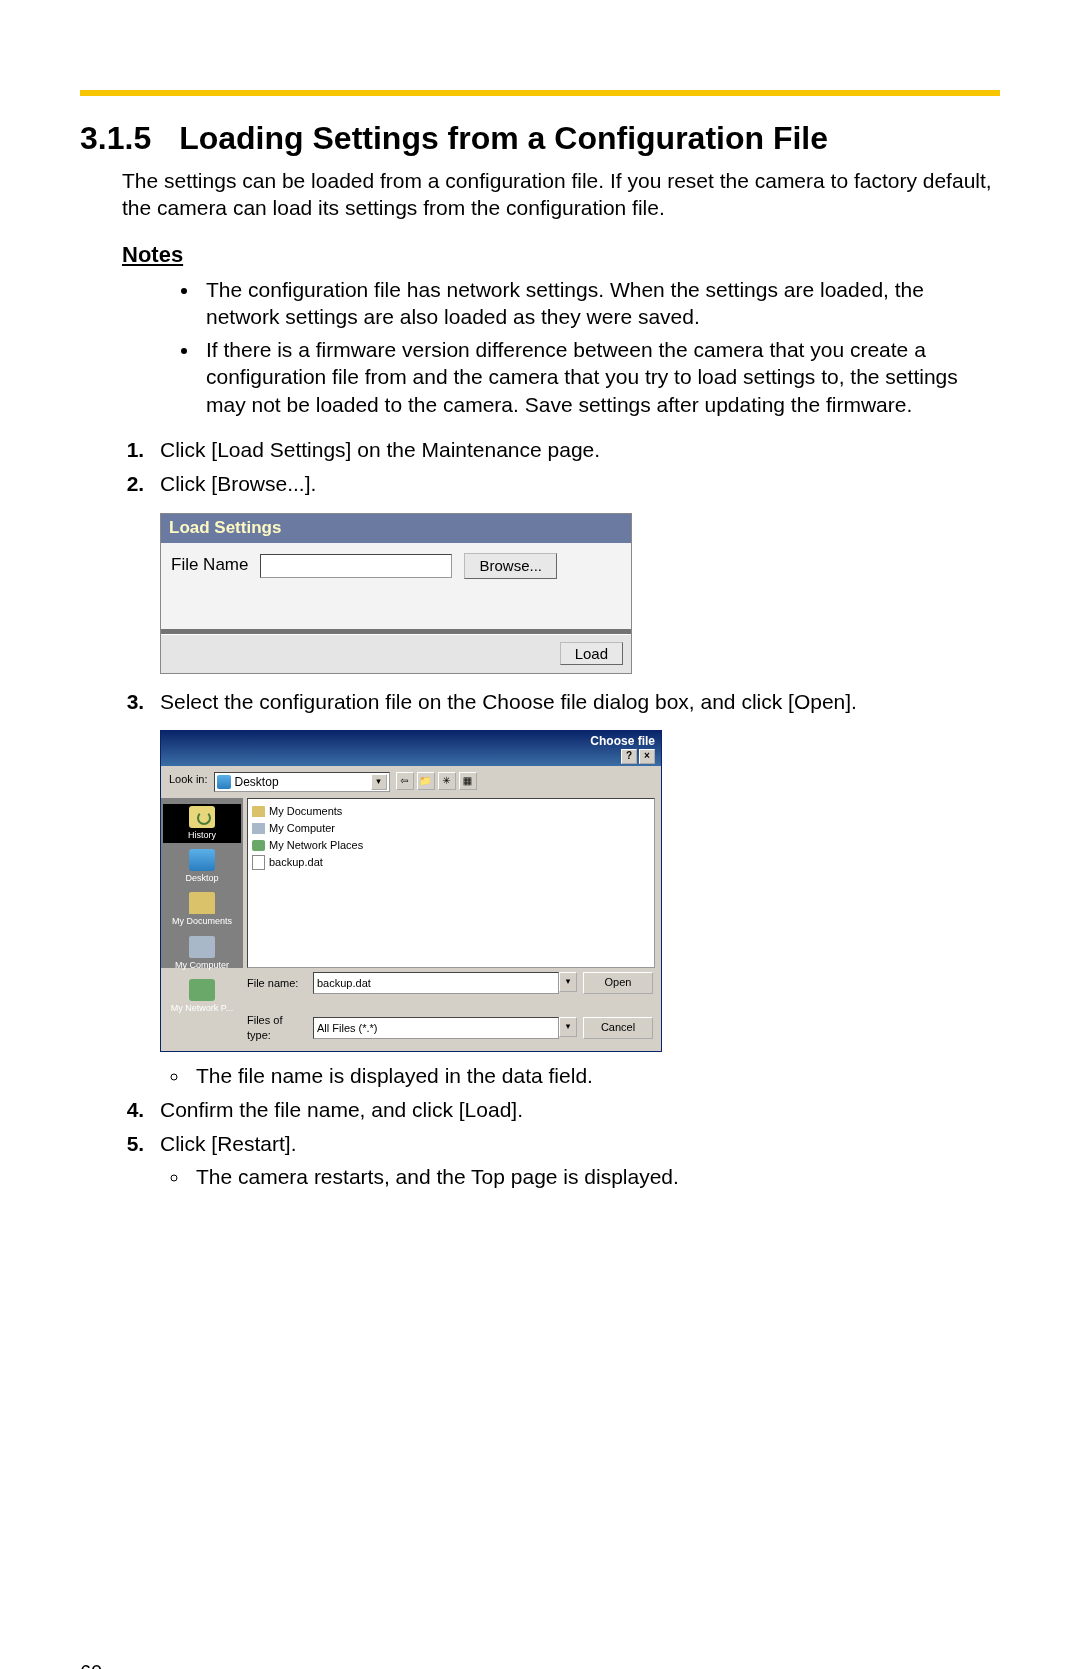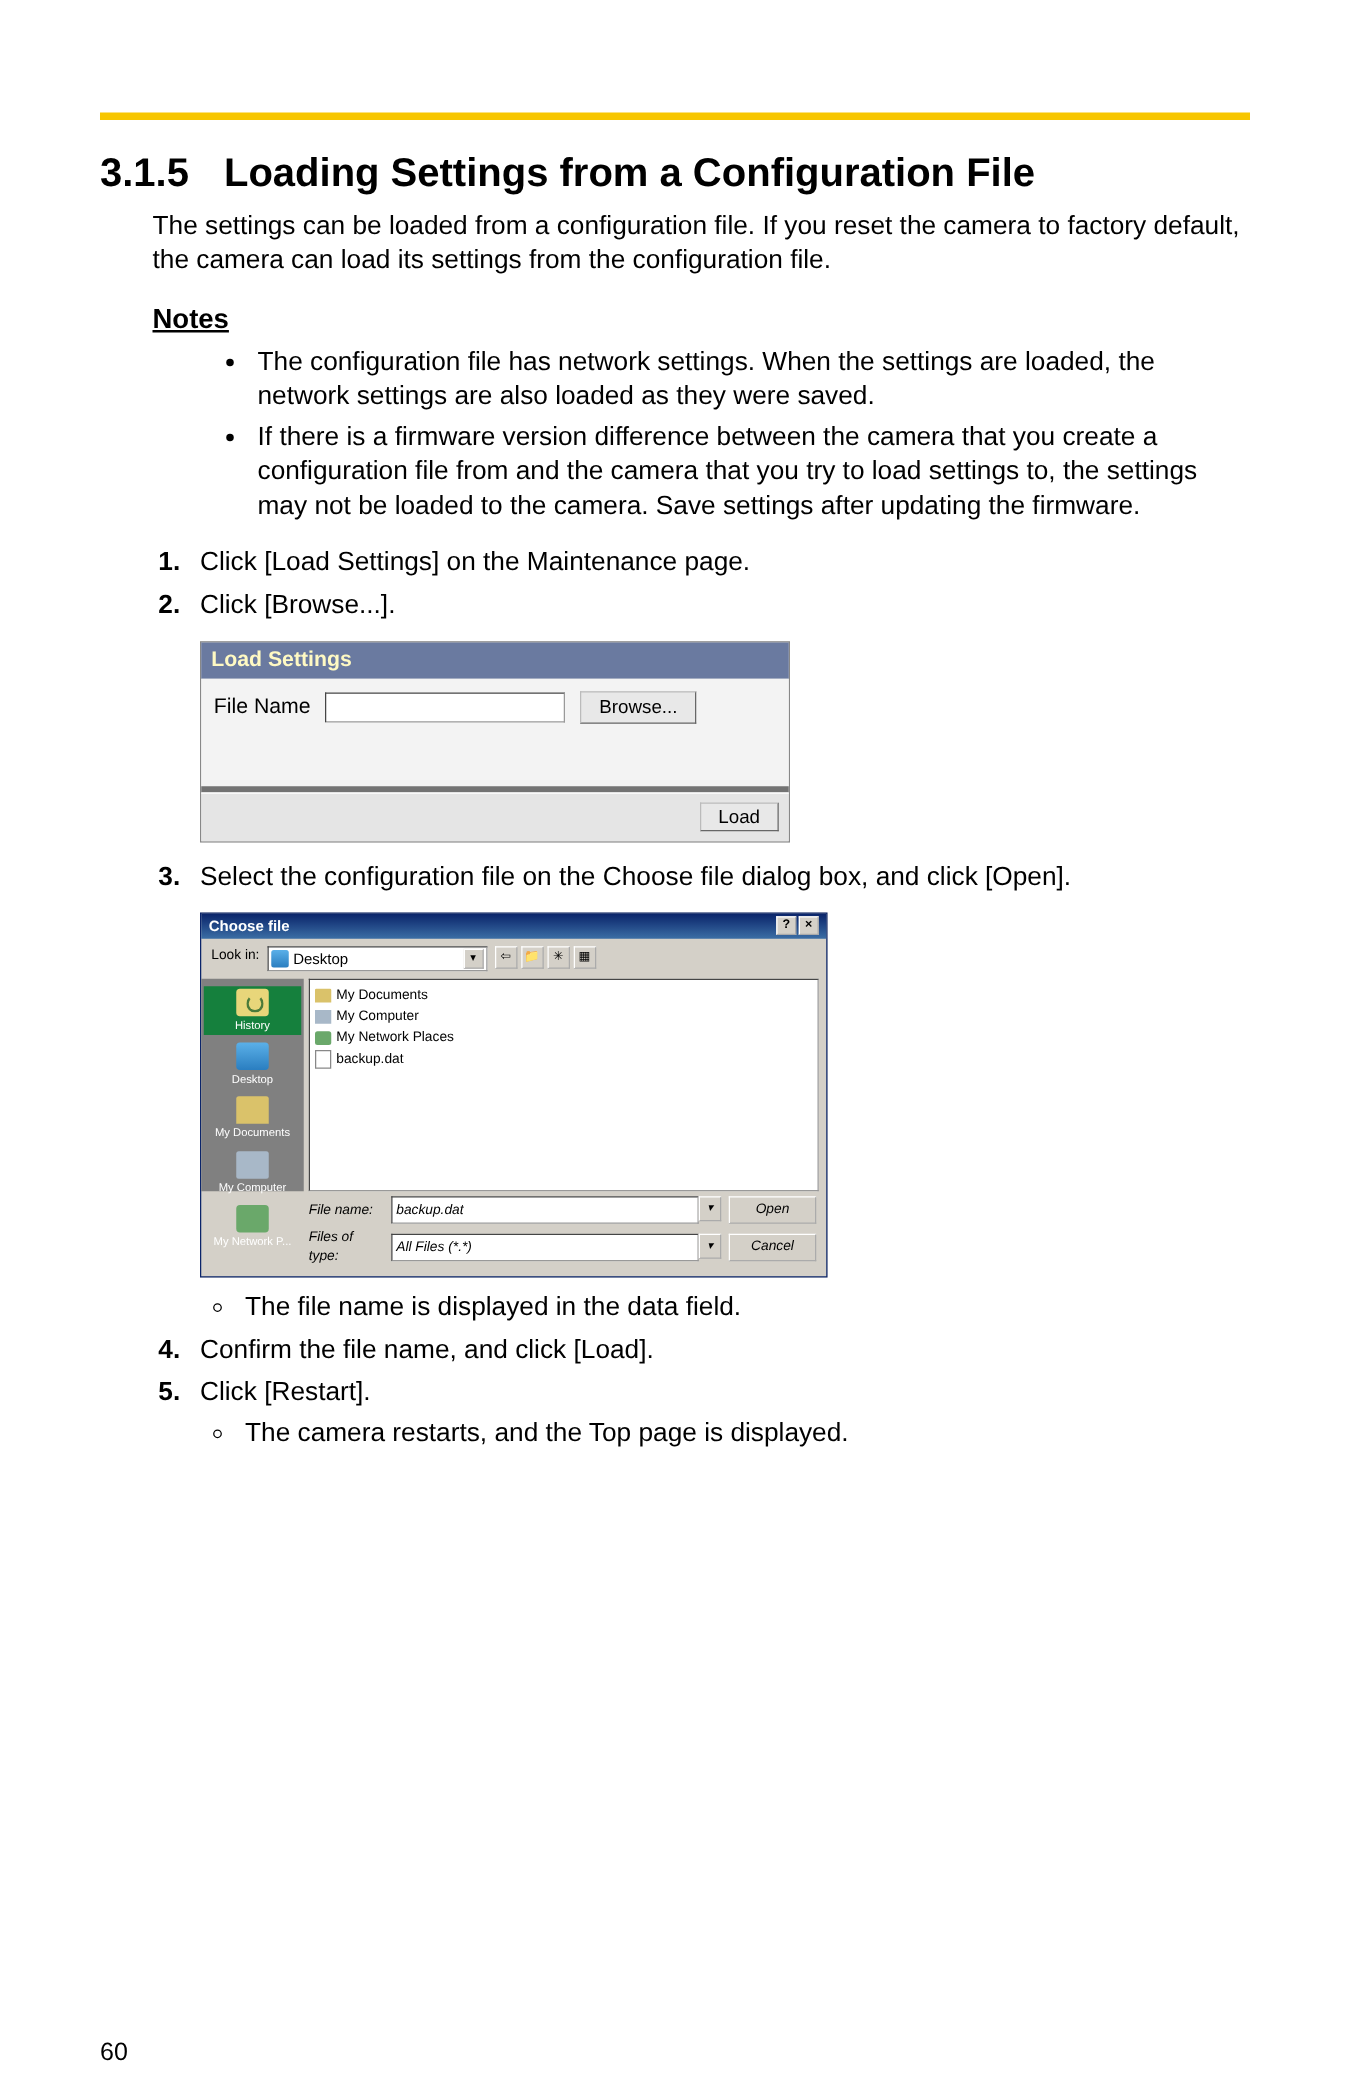--- a/index.html
+++ b/index.html
@@ -116,21 +116,22 @@
     font-family: Tahoma, Arial, sans-serif;
   }
   .cd-title {
     background: linear-gradient(#0a246a,#3b6ea5);
     color: #fff;
     font-weight: bold;
     padding: 2px 6px;
     font-size: 12px;
     display: flex;
     justify-content: space-between;
-    align-items: flex-start;
+    align-items: flex-end;
+    flex-direction: column;
   }
   .cd-title .winicons { display:flex; gap:2px; }
   .cd-title .winicons span {
     width:14px;height:13px;background:#d4d0c8;border:1px outset #fff;
     font-size:10px;line-height:11px;text-align:center;color:#000;
   }
   .cd-toolbar {
     display:flex; align-items:flex-start; gap:6px;
     padding:6px 8px;
   }
@@ -150,45 +151,44 @@
     width:16px;height:16px;border:1px outset #fff;background:#d4d0c8;
     display:inline-flex;align-items:center;justify-content:center;font-size:10px;
   }
   .cd-main { display:flex; height:170px; }
   .cd-sidebar {
     width:78px; background:#808080; padding:6px 2px;
     display:flex; flex-direction:column; align-items:center; gap:4px;
     color:#fff;
   }
   .sb-item { width:100%; text-align:center; font-size:9px; padding:2px 0; }
-  .sb-item.sel { background:#15803d; }
+  .sb-item.sel { background:#000000; }
   .sb-ico { width:26px;height:22px;margin:0 auto 1px auto; }
   .sb-history { background:#e8d67a;border-radius:3px; position:relative;}
   .sb-history::after{content:"";position:absolute;left:8px;top:5px;width:10px;height:10px;border:2px solid #4a7a3a;border-top-color:transparent;border-radius:50%;}
   .sb-desktop { background:linear-gradient(#5bb0e8,#2a7ec0);border-radius:3px;}
   .sb-folder { background:#dac26a;border-radius:2px 2px 0 0;}
   .sb-computer { background:#a8b8c8;border-radius:2px;}
   .sb-net { background:#6aa86a;border-radius:3px;}
   .cd-filelist {
     flex:1; background:#fff; border:1px inset #999;
     margin:0 6px 0 4px; padding:4px; overflow:hidden;
   }
   .fl-item { display:flex; align-items:center; gap:4px; font-size:11px; padding:1px 0;}
   .ic-folder { width:13px;height:11px;background:#dac26a;border-radius:1px 1px 0 0;}
   .ic-comp { width:13px;height:11px;background:#a8b8c8;}
   .ic-net { width:13px;height:11px;background:#6aa86a;border-radius:2px;}
   .ic-file { width:11px;height:13px;background:#fff;border:1px solid #888;}
   .cd-bottom {
     display:grid;
     grid-template-columns: 78px 60px 1fr 70px;
     grid-template-rows: auto auto;
-    gap:4px 6px;
+    gap:19px 6px;
     padding:4px 8px 8px 2px;
     align-items:center;
-    font-style:italic;
   }
   .cd-bottom .spacer { background:#808080; grid-row:1 / span 2;}
   .cd-blabel { font-size:11px; text-align:left;}
   .cd-bfield { display:flex; }
   .cd-bfield .inp {
     flex:1;background:#fff;border:1px inset #999;height:18px;
     font-size:11px;padding:1px 3px;display:flex;align-items:center;
   }
   .cd-bfield .dd { width:16px;height:18px;background:#d4d0c8;border:1px outset #fff;text-align:center;font-size:9px;line-height:16px;}
   .cd-bbtn {

